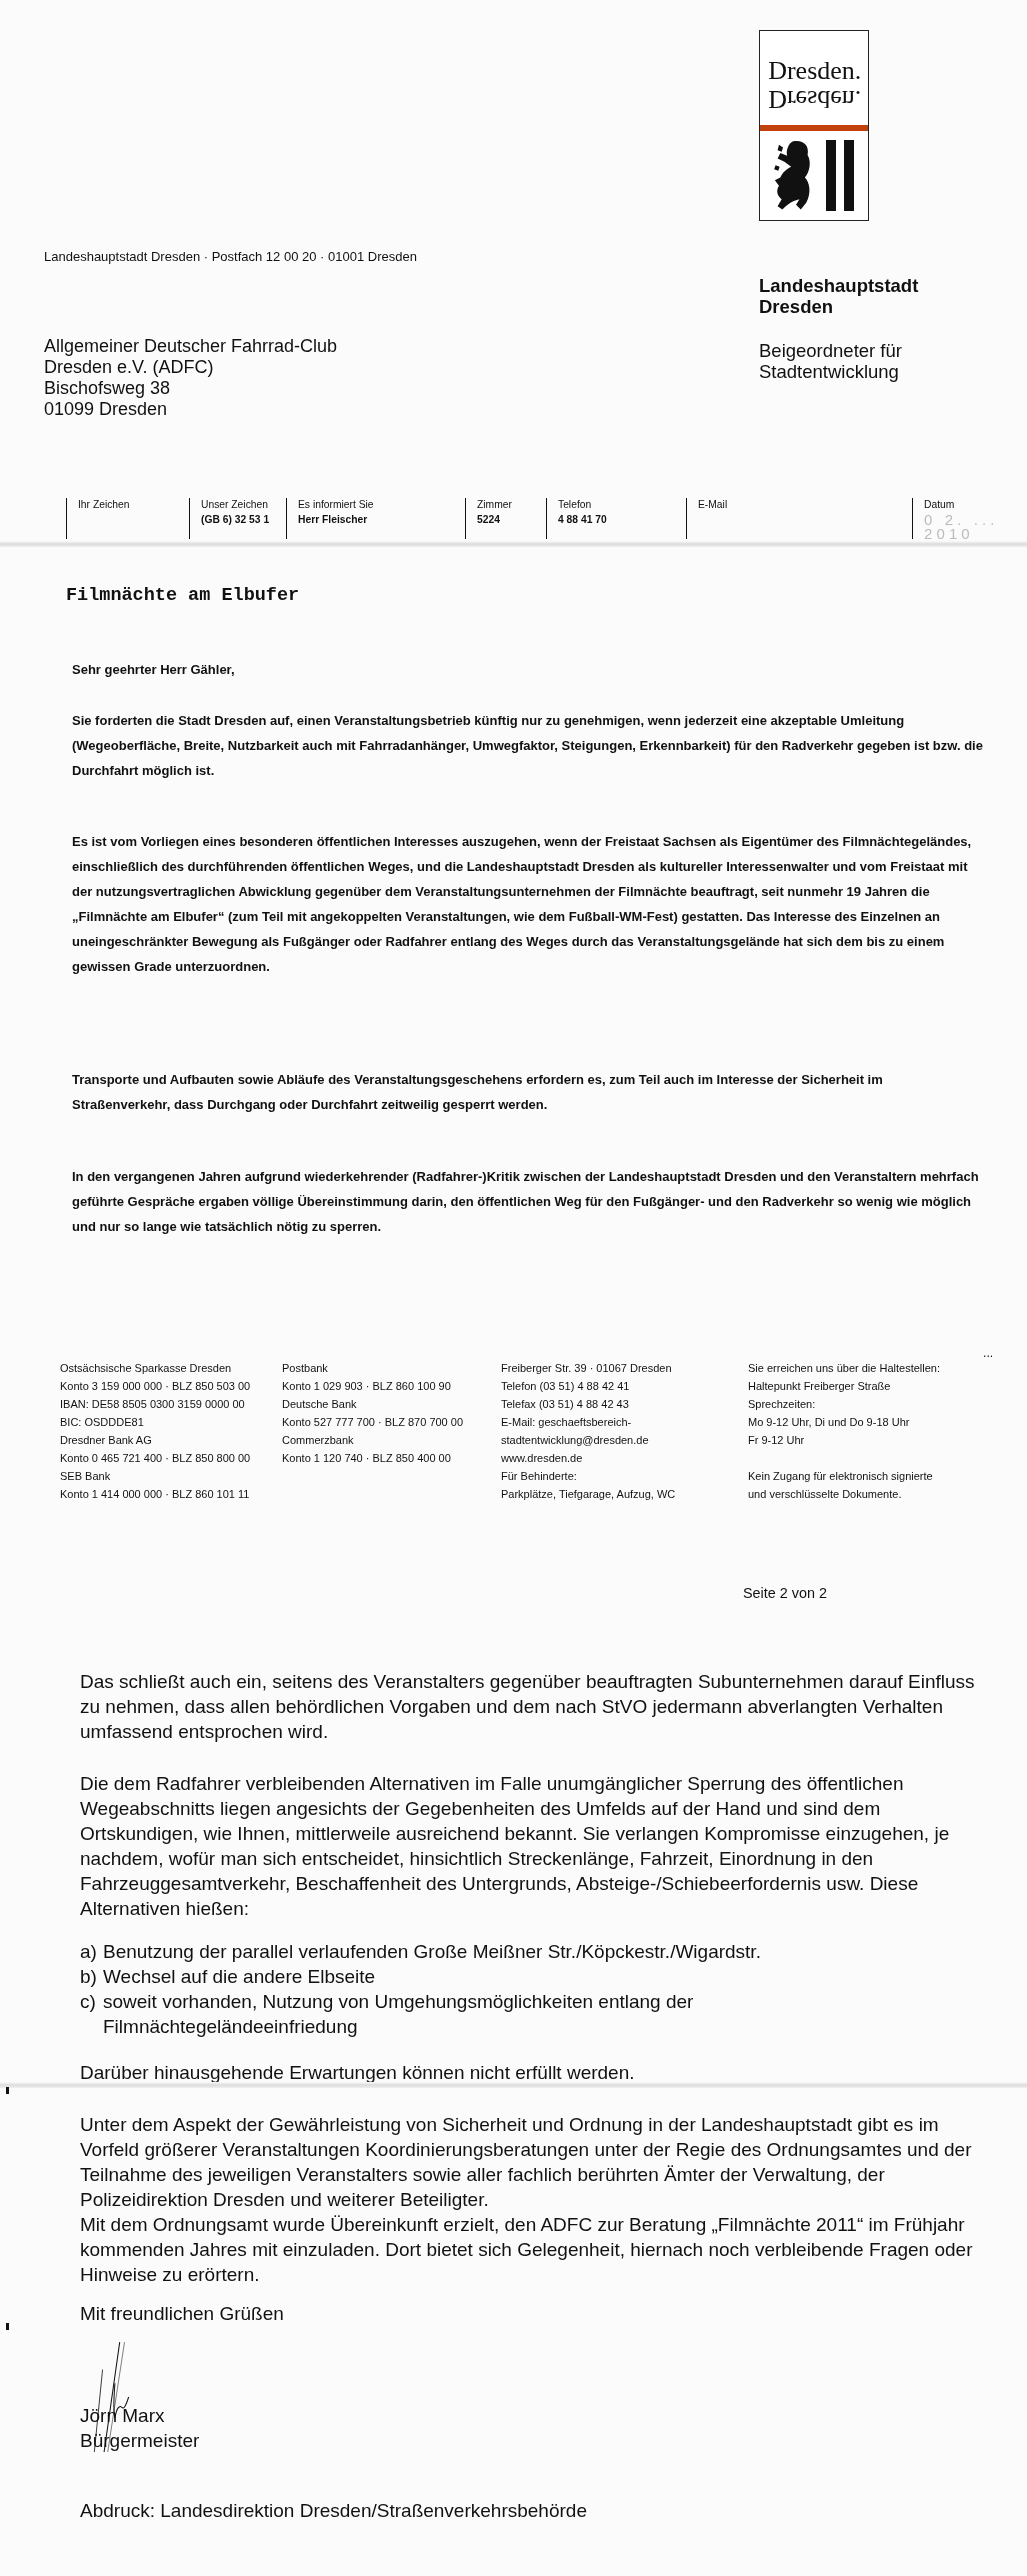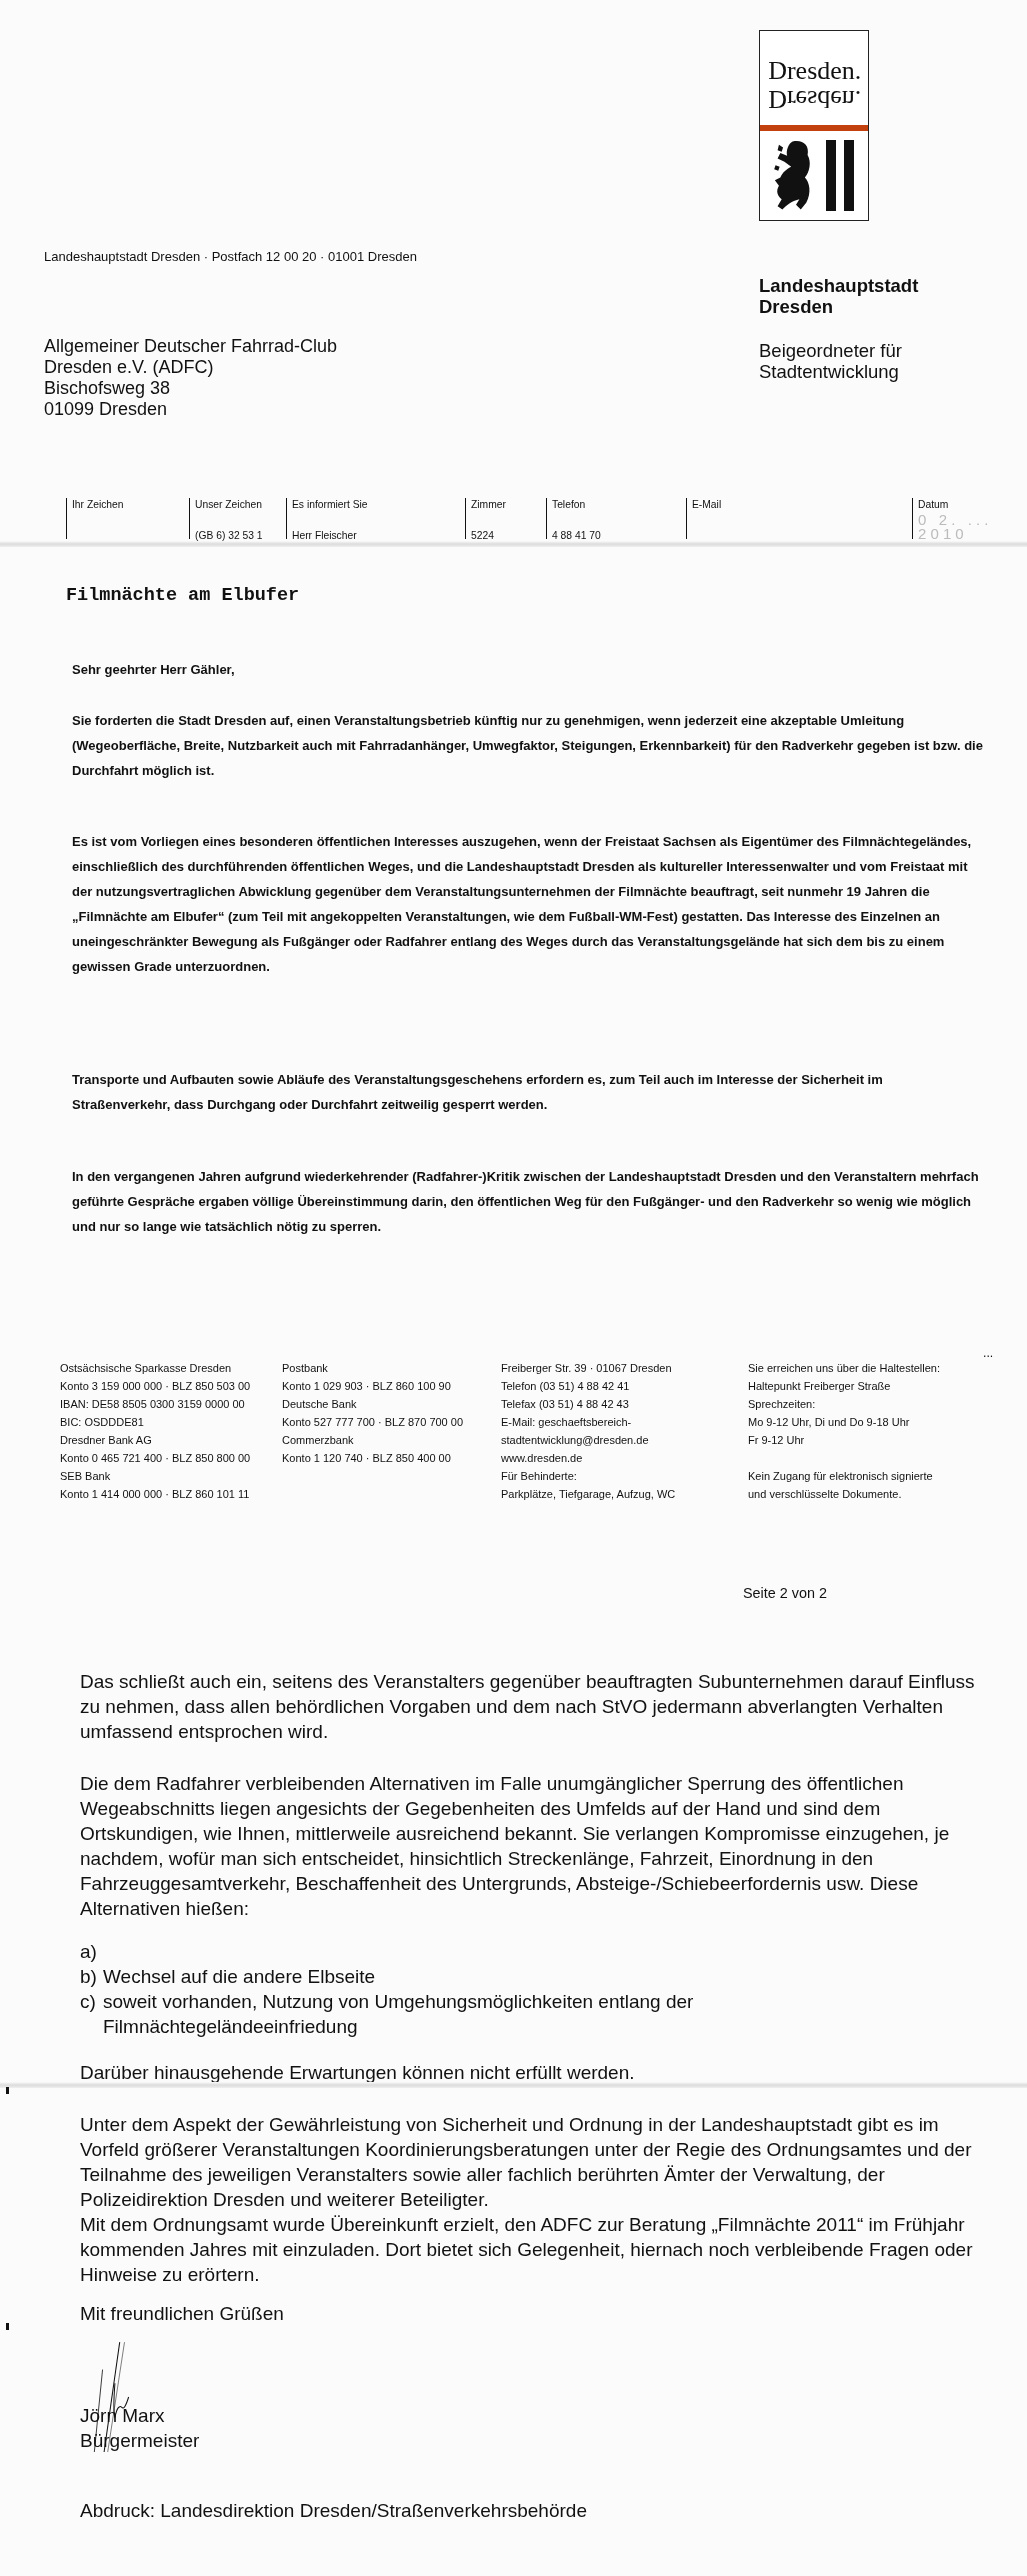--- a/index.html
+++ b/index.html
@@ -14,22 +14,22 @@
   .logo-top { position: absolute; left: 0; top: 0; width: 108px; height: 94px; border-bottom: 6px solid #c2410c; }
   .logo-word { position: absolute; left: 8.2px; top: 27px; font-family: "Liberation Serif", serif; font-size: 26px; line-height: 26px; color: #111; }
   .logo-mirror { position: absolute; left: 8.2px; top: 55px; font-family: "Liberation Serif", serif; font-size: 26px; line-height: 26px; color: #111; transform: scaleY(-1); transform-origin: center; }
   .logo-bottom { position: absolute; left: 0; top: 95px; width: 108px; height: 94px; }
   .bar { position: absolute; top: 13.7px; width: 9.6px; height: 71px; background: #111; }
   .org-name { left: 759px; top: 275px; font-size: 18.5px; font-weight: bold; line-height: 21px; }
   .org-dept { left: 759px; top: 340px; font-size: 18.5px; line-height: 21px; }
   .sender-line { left: 44px; top: 249px; font-size: 13px; }
   .recipient { left: 44px; top: 336px; font-size: 18px; line-height: 21px; }
   
-  .ref-col { top: 498px; border-left: 1.7px solid #111; padding-left: 5px; height: 41px; font-size: 10.3px; line-height: 13.7px; }
-  .ref-col .v { font-weight: normal; margin-top: 17px; }
+  .ref-col { top: 498px; border-left: 1.7px solid #111; padding-left: 11px; height: 41px; font-size: 10.3px; line-height: 13.7px; }
+  .ref-col .v { font-weight: bold; margin-top: 1px; }
   .stamp { color: #bbb; font-size: 15px; letter-spacing: 4.1px; margin-top: 1.4px; }
   .tear { left: 0; width: 1027px; height: 5.5px; background: linear-gradient(#fbfbfb, #dcdcdc 50%, #efefef); }
   .subject { left: 66px; top: 585px; font-size: 18.5px; font-weight: bold; font-family: Liberation Mono, monospace; }
   .body-text { left: 72px; width: 911px; font-size: 13px; line-height: 25px; font-weight: bold; }
   .footer-col { top: 1359px; font-size: 11px; line-height: 18px; }
   .ellipsis { left: 983px; top: 1346px; font-size: 12.3px; }
   .pagenum { left: 743px; top: 1585px; font-size: 14.4px; }
   .body2 { left: 80px; width: 911px; font-size: 19px; line-height: 25px; }
   .list-item { display: flex; }
   .list-item .m { width: 23px; flex: none; }
@@ -151,20 +151,21 @@
     <div>Kein Zugang für elektronisch signierte</div>
     <div>und verschlüsselte Dokumente.</div>
   </div>
 <div class="abs pagenum">Seite 2 von 2</div>
 
 <div class="abs body2" style="top:1669px">Das schließt auch ein, seitens des Veranstalters gegenüber beauftragten Subunternehmen darauf Einfluss zu nehmen, dass allen behördlichen Vorgaben und dem nach StVO jedermann abverlangten Verhalten umfassend entsprochen wird.</div>
 <div class="abs body2" style="top:1771px">Die dem Radfahrer verbleibenden Alternativen im Falle unumgänglicher Sperrung des öffentlichen Wegeabschnitts liegen angesichts der Gegebenheiten des Umfelds auf der Hand und sind dem Ortskundigen, wie Ihnen, mittlerweile ausreichend bekannt. Sie verlangen  Kompromisse einzugehen, je nachdem, wofür man sich entscheidet, hinsichtlich Streckenlänge, Fahrzeit, Einordnung in den Fahrzeuggesamtverkehr, Beschaffenheit des Untergrunds, Absteige-/Schiebeerfordernis usw. Diese Alternativen hießen:</div>
 <div class="abs body2" style="top:1939px">
   <div class="list-item">
       <span class="m">a)</span>
+      <span>Benutzung der parallel verlaufenden Große Meißner Str./Köpckestr./Wigardstr.</span>
     </div>
   <div class="list-item">
       <span class="m">b)</span>
       <span>Wechsel auf die andere Elbseite</span>
     </div>
   <div class="list-item" style="width:849px">
       <span class="m">c)</span>
       <span>soweit vorhanden, Nutzung von Umgehungsmöglichkeiten entlang der Filmnächtegeländeeinfriedung</span>
     </div>
 </div>

